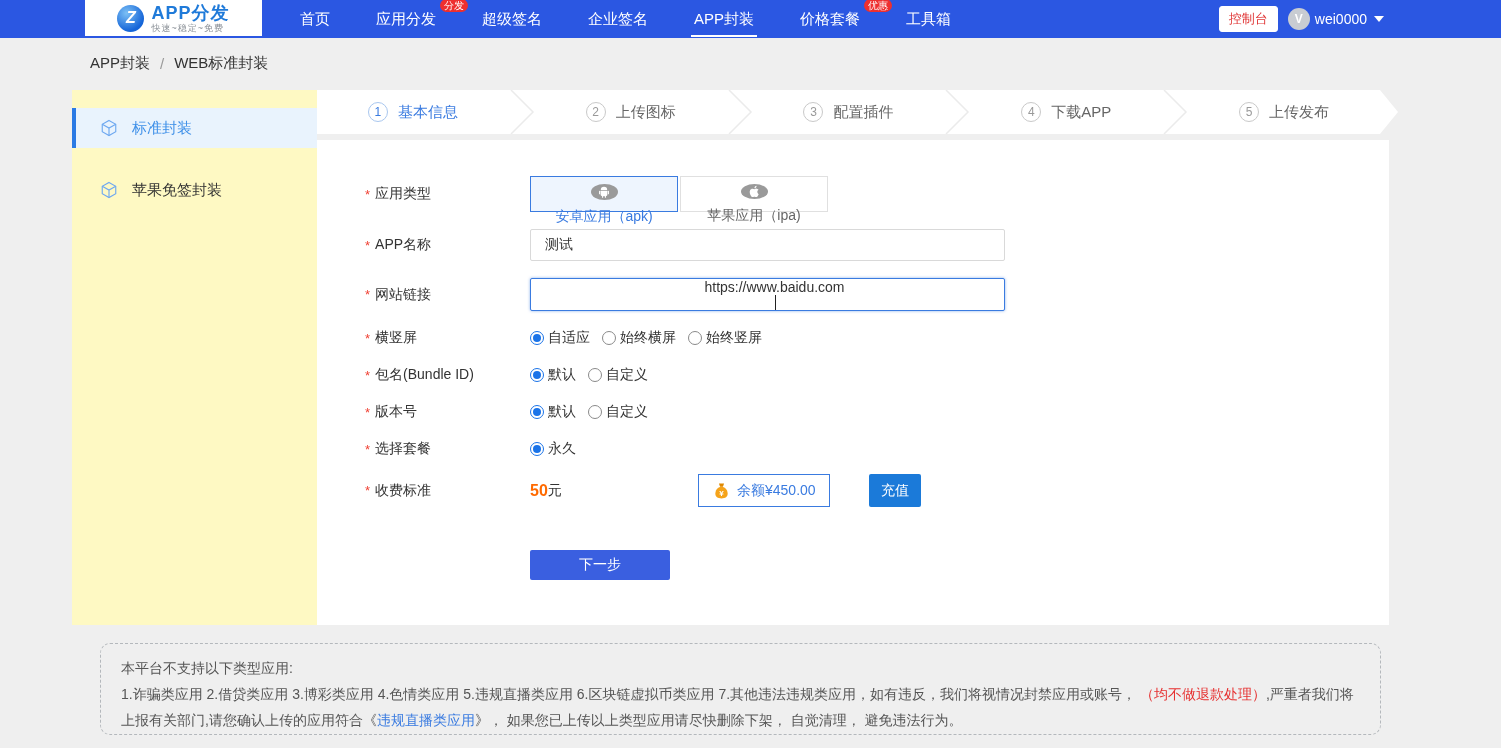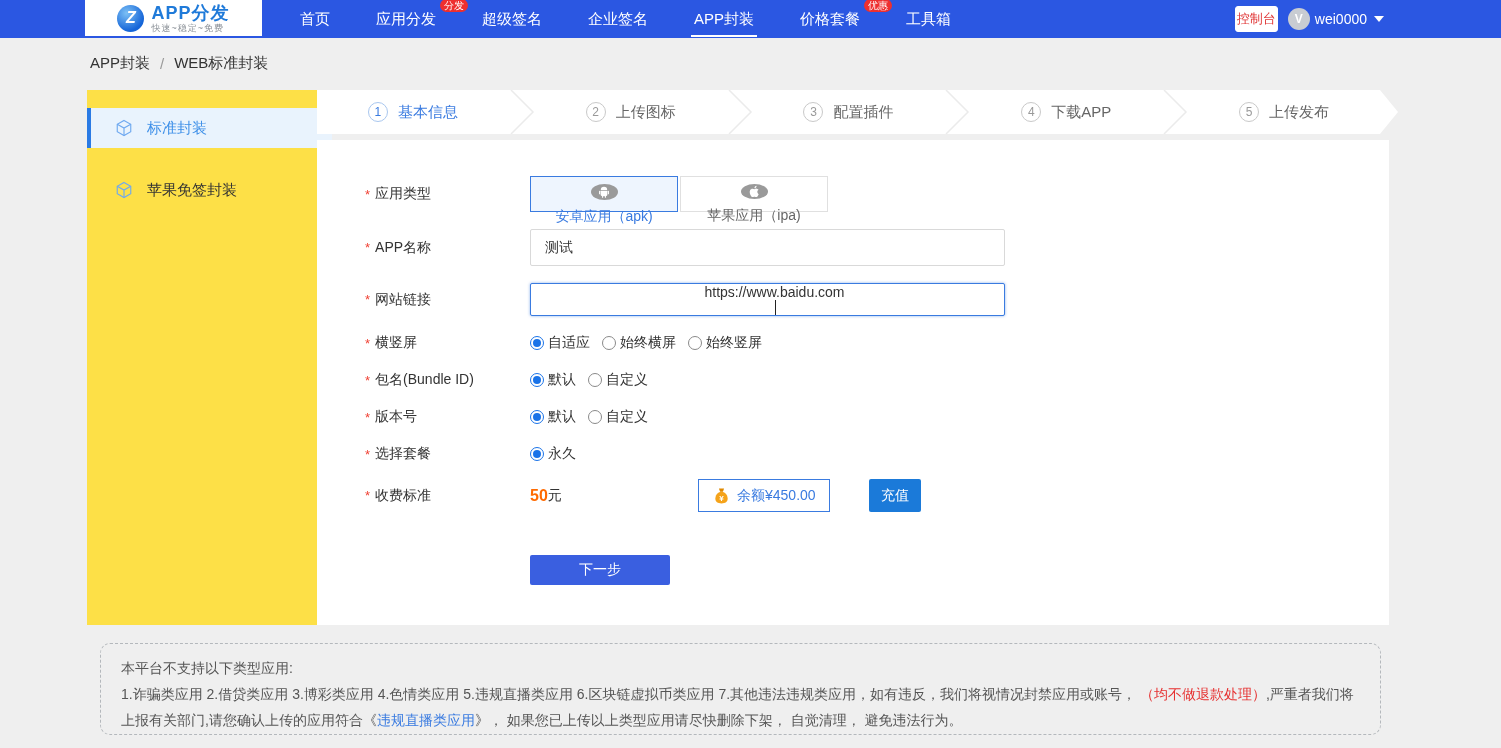--- a/index.html
+++ b/index.html
@@ -11,32 +11,32 @@
   .logo-box { position:absolute; left:85px; top:0; width:177px; height:36px; background:#fff; display:flex; align-items:center; justify-content:center; gap:7px; cursor:pointer; }
   .logo-globe { width:27px; height:27px; border-radius:50%; background:radial-gradient(circle at 35% 30%, #7cc0f5, #1565d8 70%); color:#fff; font-weight:bold; font-style:italic; font-size:16px; display:flex; align-items:center; justify-content:center; }
   .logo-texts { display:flex; flex-direction:column; line-height:1; }
   .logo-title { font-size:18px; font-weight:bold; color:#1f7ad9; letter-spacing:1px; }
   .logo-tagline { font-size:9px; color:#8a9097; margin-top:2px; letter-spacing:1px; }
   .nav-menu { position:absolute; left:300px; top:0; height:38px; display:flex; align-items:center; gap:46px; }
   .nav-item { position:relative; color:#fff; font-size:15px; cursor:pointer; white-space:nowrap; }
   .nav-item.active::after { content:""; position:absolute; left:50%; transform:translateX(-50%); bottom:-8px; width:66px; height:2px; background:#fff; }
   .nav-badge { position:absolute; top:-11px; right:-32px; background:#ee2f2f; color:#fff; font-size:10px; line-height:13px; padding:0 4px; border-radius:7px; }
   .nav-right { position:absolute; right:117px; top:0; height:38px; display:flex; align-items:center; gap:10px; }
-  .console-btn { background:#fff; color:#e03636; border:1px solid #fff; font-size:13px; padding:3px 1px; border-radius:3px; cursor:pointer; }
+  .console-btn { background:#fff; color:#e03636; border:1px solid #fff; font-size:13px; padding:3px 9px; border-radius:3px; cursor:pointer; }
   .user-chip { display:flex; align-items:center; gap:5px; cursor:pointer; }
   .avatar { width:22px; height:22px; border-radius:50%; background:#c8ccd2; color:#fff; font-size:12px; font-weight:bold; display:flex; align-items:center; justify-content:center; }
   .user-name { color:#fff; font-size:14px; }
   .caret-down { width:0; height:0; border-left:5px solid transparent; border-right:5px solid transparent; border-top:6px solid #fff; margin-left:2px; }
 
   
   .breadcrumb { position:absolute; left:90px; top:38px; height:50px; display:flex; align-items:center; gap:10px; font-size:15px; color:#333; }
   .crumb-sep { color:#999; }
 
   
-  .sidebar { position:absolute; left:87px; top:90px; width:245px; height:535px; background:#fde047; }
+  .sidebar { position:absolute; left:72px; top:90px; width:245px; height:535px; background:#fef9c3; }
   .side-item { height:40px; display:flex; align-items:center; gap:14px; padding-left:28px; font-size:15px; color:#333; cursor:pointer; }
   .side-item.it1 { margin-top:18px; }
   .side-item.it2 { margin-top:22px; }
   .side-item.it3 { margin-top:20px; }
   .side-item.active { background:#e9f3fd; border-left:4px solid #2a7ae4; padding-left:24px; color:#3d8fe8; }
   .cube-icon { display:flex; }
 
   
   .stepper { position:absolute; left:317px; top:90px; width:1063px; height:44px; background:#fff; display:flex; align-items:center; }
   .stepper::after { content:""; position:absolute; right:-18px; top:0; width:0; height:0; border-left:18px solid #fff; border-top:22px solid transparent; border-bottom:22px solid transparent; }
@@ -53,21 +53,21 @@
   .flabel { width:165px; font-size:14px; color:#333; display:flex; align-items:center; flex:0 0 165px; }
   .req { color:#f04134; margin-right:5px; font-size:13px; }
   .r1 { margin-top:36px; }
   .gap17 { margin-top:17px; }
   .gap15 { margin-top:15px; }
 
   .type-btn { height:36px; display:inline-flex; align-items:center; gap:8px; padding:7px 12px; border:1px solid #e0e0e0; background:#fff; font-size:14px; color:#666; cursor:pointer; min-width:148px;flex-direction:column; }
   .type-btn.selected { border-color:#3a7be0; background:#eef5fe; color:#3a7be0; }
   .os-circle { width:27px; height:27px; border-radius:50%; background:#9a9a9a; display:flex; align-items:center; justify-content:center; }
 
-  .text-field { width:475px; height:37px; border:1px solid #d9d9d9; border-radius:2px; background:#fff; display:flex; align-items:center; padding-left:14px; font-size:14px; color:#333; cursor:text; }
+  .text-field { width:475px; height:32px; border:1px solid #d9d9d9; border-radius:2px; background:#fff; display:flex; align-items:center; padding-left:14px; font-size:14px; color:#333; cursor:text; }
   .text-field.focused { border:1px solid #3a7be0; box-shadow:0 0 3px rgba(58,123,224,.6); height:33px;flex-direction:column; }
   .caret-bar { display:inline-block; width:1px; height:16px; background:#222; margin-left:1px; }
 
   .radio-line { display:flex; align-items:center; gap:12px; height:20px; }
   .radio-opt { display:flex; align-items:center; gap:4px; font-size:14px; color:#333; cursor:pointer; }
   .radio { width:14px; height:14px; border:1px solid #8a8a8a; border-radius:50%; position:relative; background:#fff; flex:0 0 14px; }
   .radio.checked { border-color:#1a73e8; }
   .radio.checked::after { content:""; position:absolute; left:2px; top:2px; right:2px; bottom:2px; background:#1a73e8; border-radius:50%; }
 
   .price-amount { font-size:16px; font-weight:bold; color:#ff6a00; }

